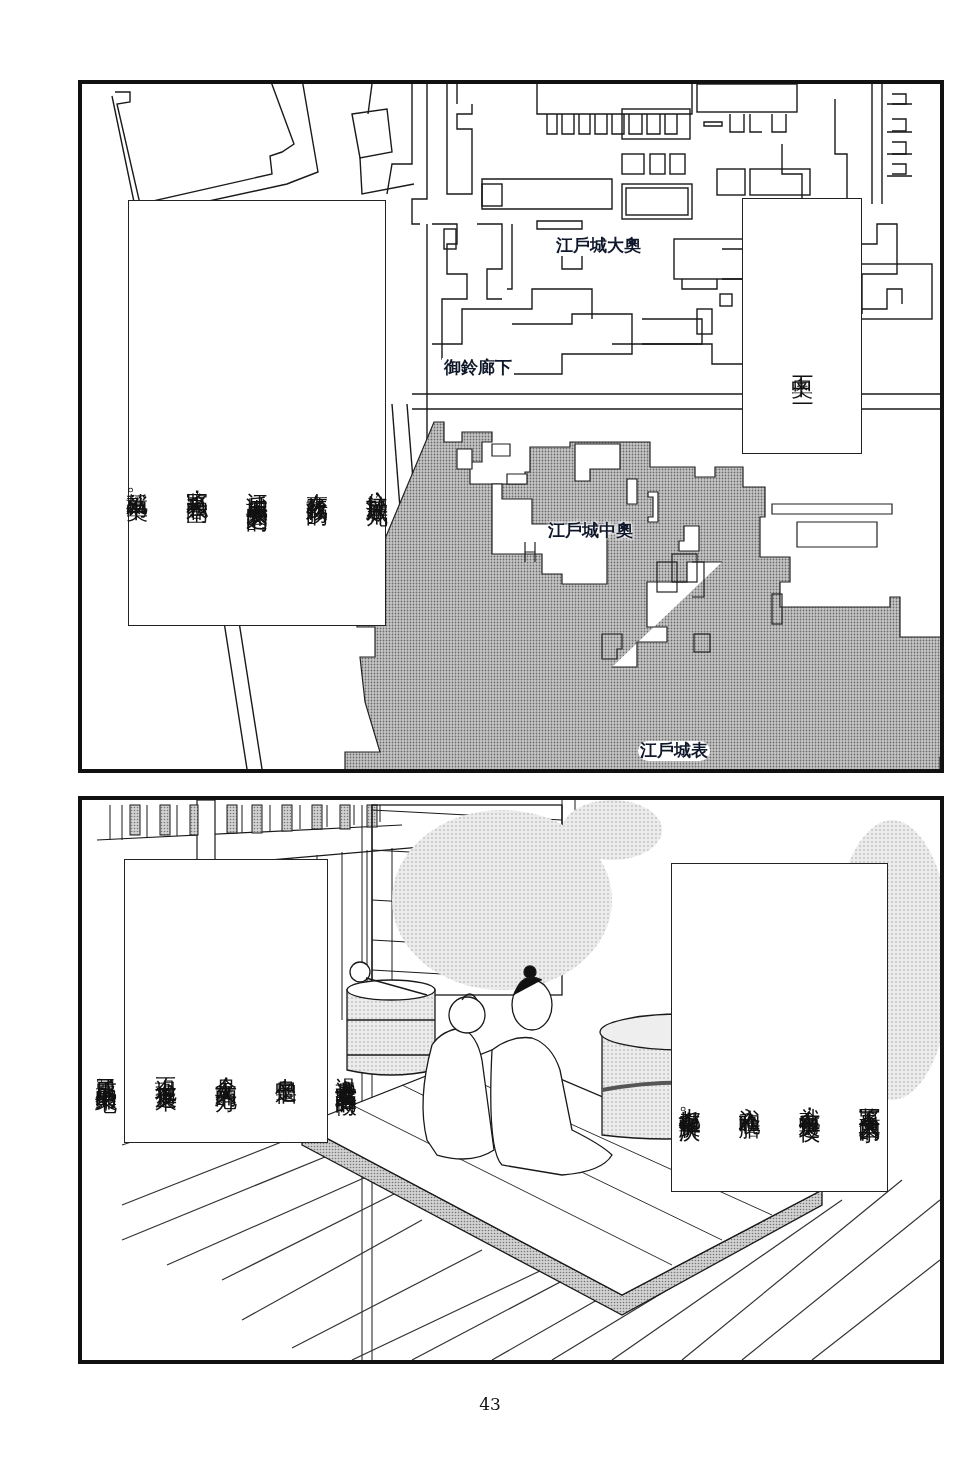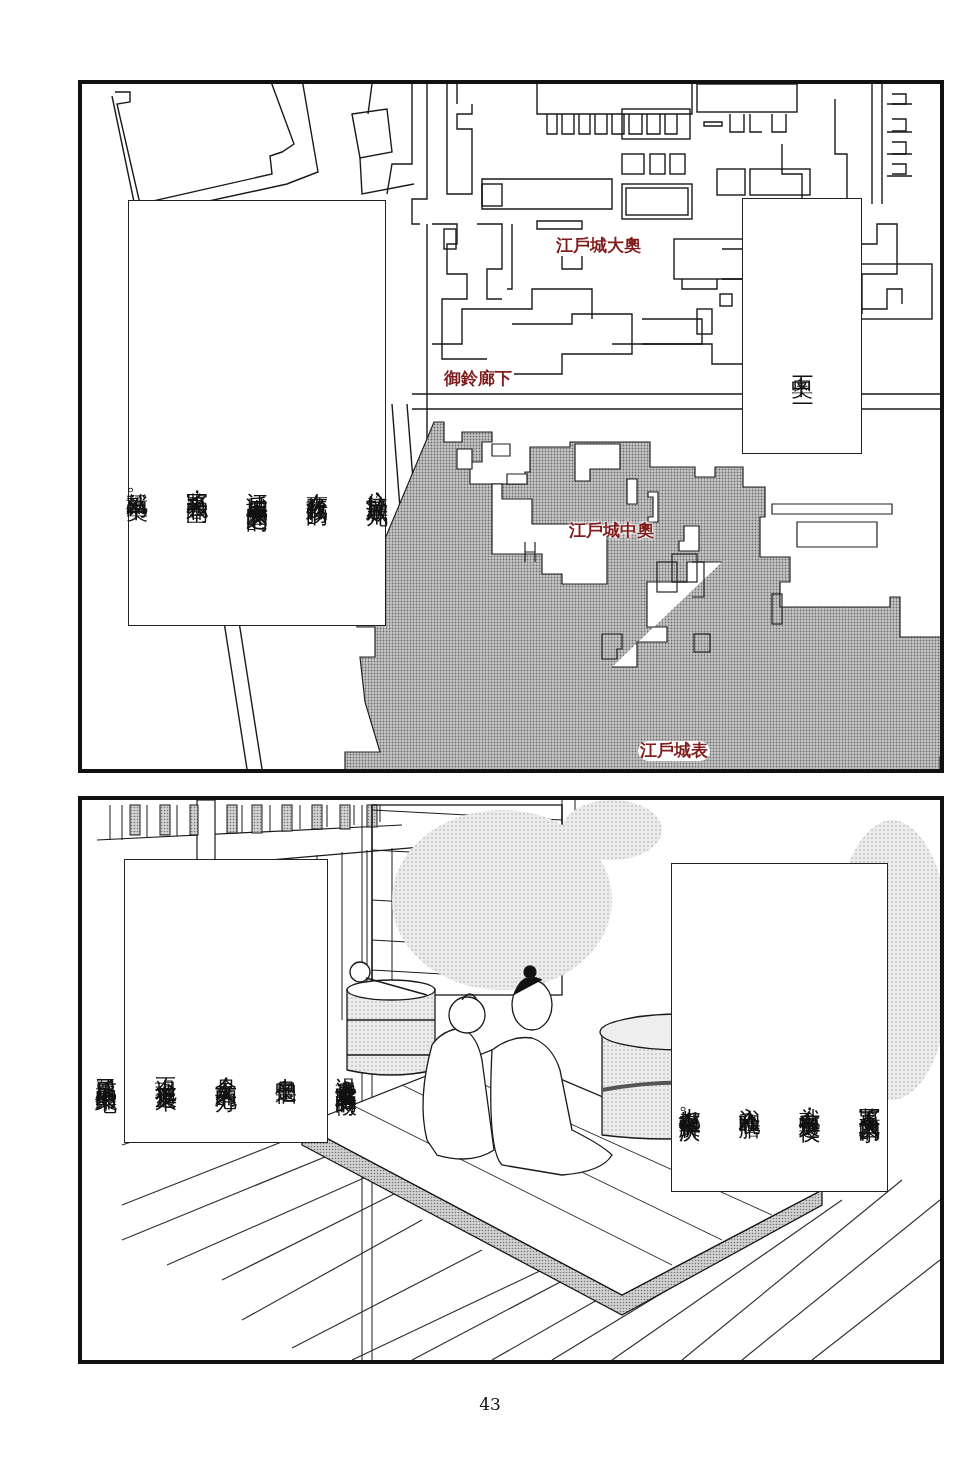--- a/index.html
+++ b/index.html
@@ -18,21 +18,21 @@
       display: flex; justify-content: center; align-items: center;
     }
     .vtext {
       writing-mode: vertical-rl; text-orientation: upright;
       font-family: "DejaVu Sans", sans-serif; color: #111;
       white-space: pre; letter-spacing: 2px;
     }
     .cap-lg { font-size: 22px; line-height: 30px; }
     .map-label {
       position: absolute; font-family: Liberation Serif, serif; font-weight: bold;
-      font-size: 17px; color: #7f1d1d; background: #fff; padding: 0 2px; line-height: 20px; white-space: nowrap;
+      font-size: 17px; color: #0f172a; background: #fff; padding: 0 2px; line-height: 20px; white-space: nowrap;
     }
     .map-label.on-shade { background: transparent; text-shadow: 0 0 3px #fff, 0 0 3px #fff, 0 0 4px #fff; }
     .page-number {
       position: absolute; left: 0; width: 980px; top: 1394px; text-align: center;
       font-family: "DejaVu Serif", serif; font-size: 17px; color: #111;
     }
   </style>
 </head>
 <body>
 
@@ -160,22 +160,22 @@
     </div>
   </div>
 
   <div class="caption-box" style="left:660px; top:114px; width:120px; height:256px;">
     <div class="vtext cap-lg" style="margin-top:-40px;">
       <span>中奧——</span>
     </div>
   </div>
 
   <div class="map-label" style="left:472px; top:152px;">江戶城大奧</div>
-  <div class="map-label" style="left:360px; top:285px;">御鈴廊下</div>
-  <div class="map-label on-shade" style="left:485px; top:437px;">江戶城中奧</div>
+  <div class="map-label" style="left:360px; top:274px;">御鈴廊下</div>
+  <div class="map-label on-shade" style="left:464px; top:437px;">江戶城中奧</div>
   <div class="map-label" style="left:556px; top:657px;border-radius:10px;">江戶城表</div>
 </div>
 
 <div id="panel-2" class="panel">
   <svg class="art" viewBox="0 0 858 560" preserveAspectRatio="none">
     <defs>
       <pattern id="tone" width="3" height="3" patternUnits="userSpaceOnUse">
         <rect width="3" height="3" fill="#d2d2d2"></rect>
         <circle cx="1.5" cy="1.5" r="0.8" fill="#777"></circle>
       </pattern>

